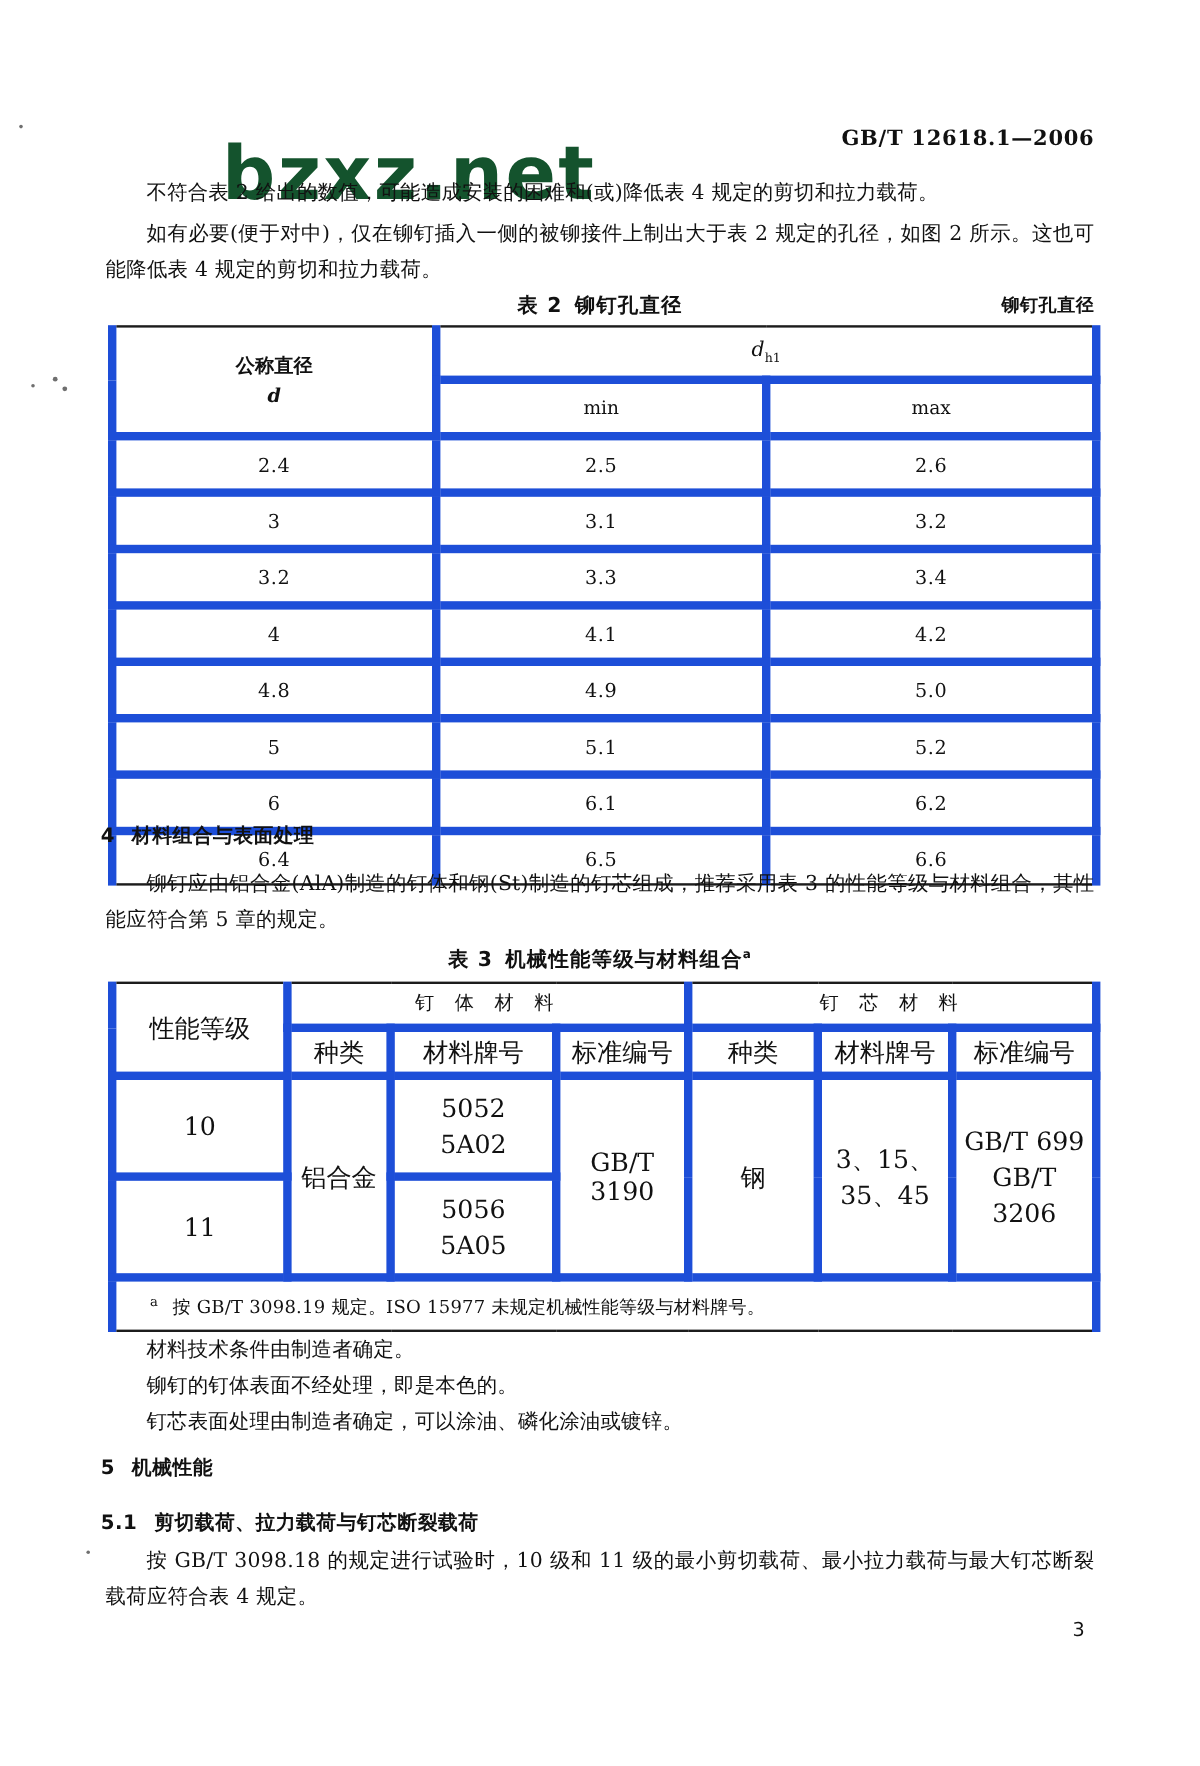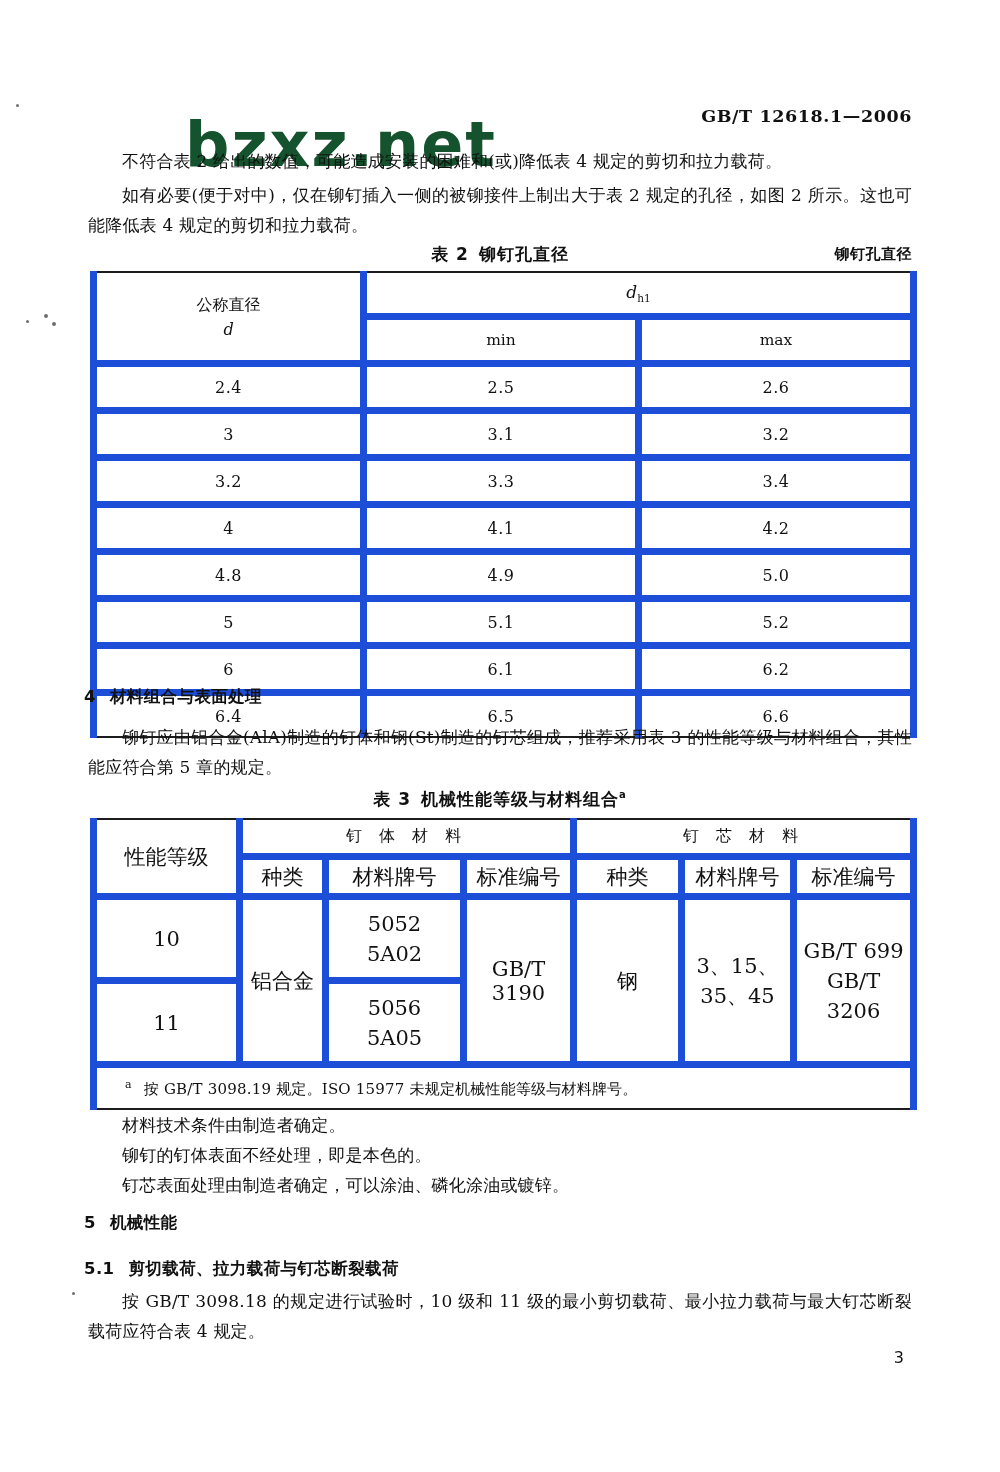--- a/index.html
+++ b/index.html
@@ -133,20 +133,21 @@
   #table2 {
     left: 90px;
     top: 271px;
     width: 820px;
   }
   #table2 td { height: 40px; }
   #table2 td.hd-tall { height: 80px; }
   #table2 .nom {
     line-height: 25px;
     font-size: 16px;
+    font-weight: bold;
   }
   #table2 .nom .ital {
     font-style: italic;
     font-family: "DejaVu Serif", "Liberation Serif", serif;
   }
   #table2 .dh {
     font-style: italic;
     font-size: 17px;
   }
   #table2 .dh sub {

